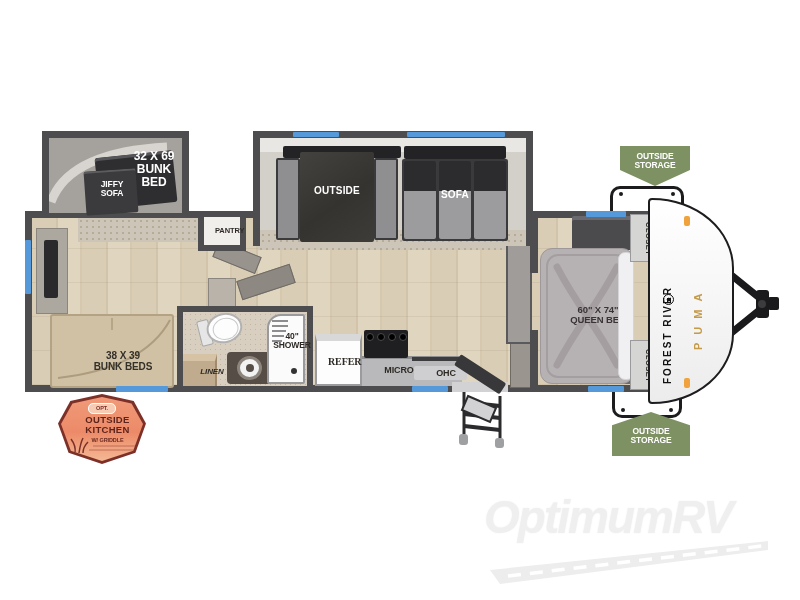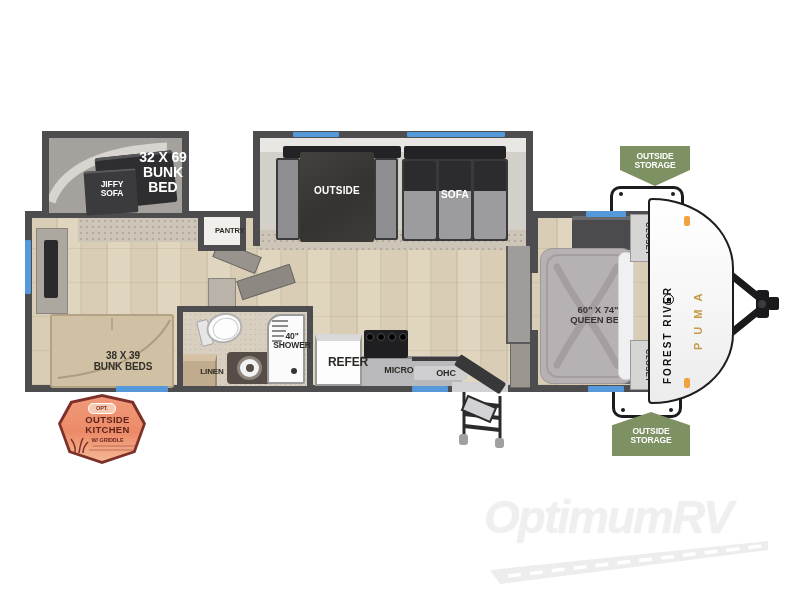--- a/index.html
+++ b/index.html
@@ -44,21 +44,21 @@
 
   <div class="abs carpet" style="left:78px;top:218px;width:126px;height:24px;z-index:1;"></div>
   <div class="abs carpet" style="left:258px;top:240px;width:266px;height:10px;z-index:1;"></div>
 
   <div class="abs slide" style="left:42px;top:131px;width:147px;height:87px;border-bottom-width:5px;background:#a5a19c;z-index:3;">
     <svg class="abs" style="left:0;top:0;" width="133" height="75" viewBox="0 0 133 75">
       <path d="M2,64 Q20,14 118,9" stroke="#d8d5d0" stroke-width="9" fill="none"></path>
     </svg>
     <div class="abs" style="left:48px;top:16px;width:78px;height:52px;background:#2e2e30;border-radius:3px;transform:rotate(-6deg);box-shadow:inset 0 3px 0 #56565a;"></div>
     <div class="abs" style="left:36px;top:32px;width:52px;height:44px;background:#3b3b3d;border-radius:2px;transform:rotate(-4deg);box-shadow:inset 0 2px 0 #5c5c60;"></div>
-    <div class="abs wlbl pre" style="left:85px;top:12px;width:58px;font-size:14px;">32 X 69
+    <div class="abs wlbl pre" style="left:76px;top:12px;width:58px;font-size:12px;">32 X 69
 BUNK
 BED</div>
     <div class="abs wlbl pre" style="left:40px;top:42px;width:46px;font-size:8.5px;">JIFFY
 SOFA</div>
   </div>
 
   <div class="abs slide" style="left:253px;top:131px;width:280px;height:115px;border-bottom:none;
               background:linear-gradient(180deg,#e9e7e3 0 14px,#d3cfc9 14px 92px,#cbc4b7 92px);z-index:3;">
     <div class="abs carpet" style="left:0;top:94px;width:266px;height:14px;"></div>
 
@@ -104,35 +104,35 @@
       <div style="position:absolute;left:8px;top:0;width:36px;height:30px;background:#fdfdfd;border:2px solid #b2b2b2;border-radius:50%;box-sizing:border-box;"></div>
       <div style="position:absolute;left:14px;top:5px;width:24px;height:20px;border:1px solid #c9c9c9;border-radius:50%;"></div>
     </div>
 
     <div class="abs" style="left:44px;top:40px;width:46px;height:32px;background:#564e46;border-radius:4px;">
       <div style="position:absolute;left:10px;top:4px;width:25px;height:24px;background:#f2f2f2;border-radius:50%;border:3px solid #8d857c;box-sizing:border-box;"></div>
       <div style="position:absolute;left:19px;top:12px;width:8px;height:8px;background:#564e46;border-radius:50%;"></div>
     </div>
 
     <div class="abs" style="left:0px;top:42px;width:34px;height:32px;background:#c0ab8e;border-top:7px solid #d6c3a6;border-right:2px solid #a18a6c;box-sizing:border-box;"></div>
-    <div class="abs lbl" style="left:0px;top:56px;width:36px;font-size:8px;">LINEN</div>
+    <div class="abs lbl" style="left:0px;top:56px;width:36px;font-size:8px;font-style:italic;">LINEN</div>
 
     <div class="abs" style="left:84px;top:2px;width:38px;height:70px;background:#fbfbfb;border:2px solid #9a9a9c;border-radius:14px 2px 2px 2px;box-sizing:border-box;">
       <svg style="position:absolute;left:1px;top:1px;" width="22" height="30" viewBox="0 0 22 30">
         <path d="M2,4 L18,4 M2,9 L18,9 M2,14 L16,14 M2,19 L14,19 M2,24 L12,24" stroke="#8d8d8f" stroke-width="2" fill="none"></path>
       </svg>
       <div style="position:absolute;right:6px;bottom:8px;width:6px;height:6px;background:#333;border-radius:50%;"></div>
     </div>
     <div class="abs lbl pre" style="left:74px;top:20px;width:48px;font-size:8.5px;">40"
 SHOWER</div>
   </div>
 
   <div class="abs" style="left:360px;top:356px;width:102px;height:30px;background:#b9b9bb;border-top:3px solid #8f8f91;box-sizing:border-box;z-index:2;"></div>
   <div class="abs" style="left:315px;top:334px;width:47px;height:52px;background:#fdfdfd;border:2px solid #9b9b9d;border-top:7px solid #d8d8d8;box-sizing:border-box;z-index:2;">
-    <div class="lbl" style="font-size:12px;line-height:42px;">REFER</div>
+    <div class="lbl" style="font-size:10px;line-height:42px;font-family:Liberation Serif, serif;">REFER</div>
   </div>
   <div class="abs" style="left:364px;top:330px;width:44px;height:28px;background:#1f1f21;border-radius:2px;z-index:2;display:flex;justify-content:space-around;align-items:flex-start;padding-top:3px;box-sizing:border-box;">
     <span style="width:6px;height:6px;background:#000;border:1px solid #4a4a4c;border-radius:50%;"></span>
     <span style="width:6px;height:6px;background:#000;border:1px solid #4a4a4c;border-radius:50%;"></span>
     <span style="width:6px;height:6px;background:#000;border:1px solid #4a4a4c;border-radius:50%;"></span>
     <span style="width:6px;height:6px;background:#000;border:1px solid #4a4a4c;border-radius:50%;"></span>
   </div>
   <div class="abs lbl" style="left:366px;top:366px;width:44px;font-size:9px;z-index:3;">MICRO</div>
   <div class="abs lbl" style="left:414px;top:366px;width:42px;font-size:9px;z-index:3;background:#cfcfd1;border-radius:2px;line-height:14px;">OHC</div>
 

